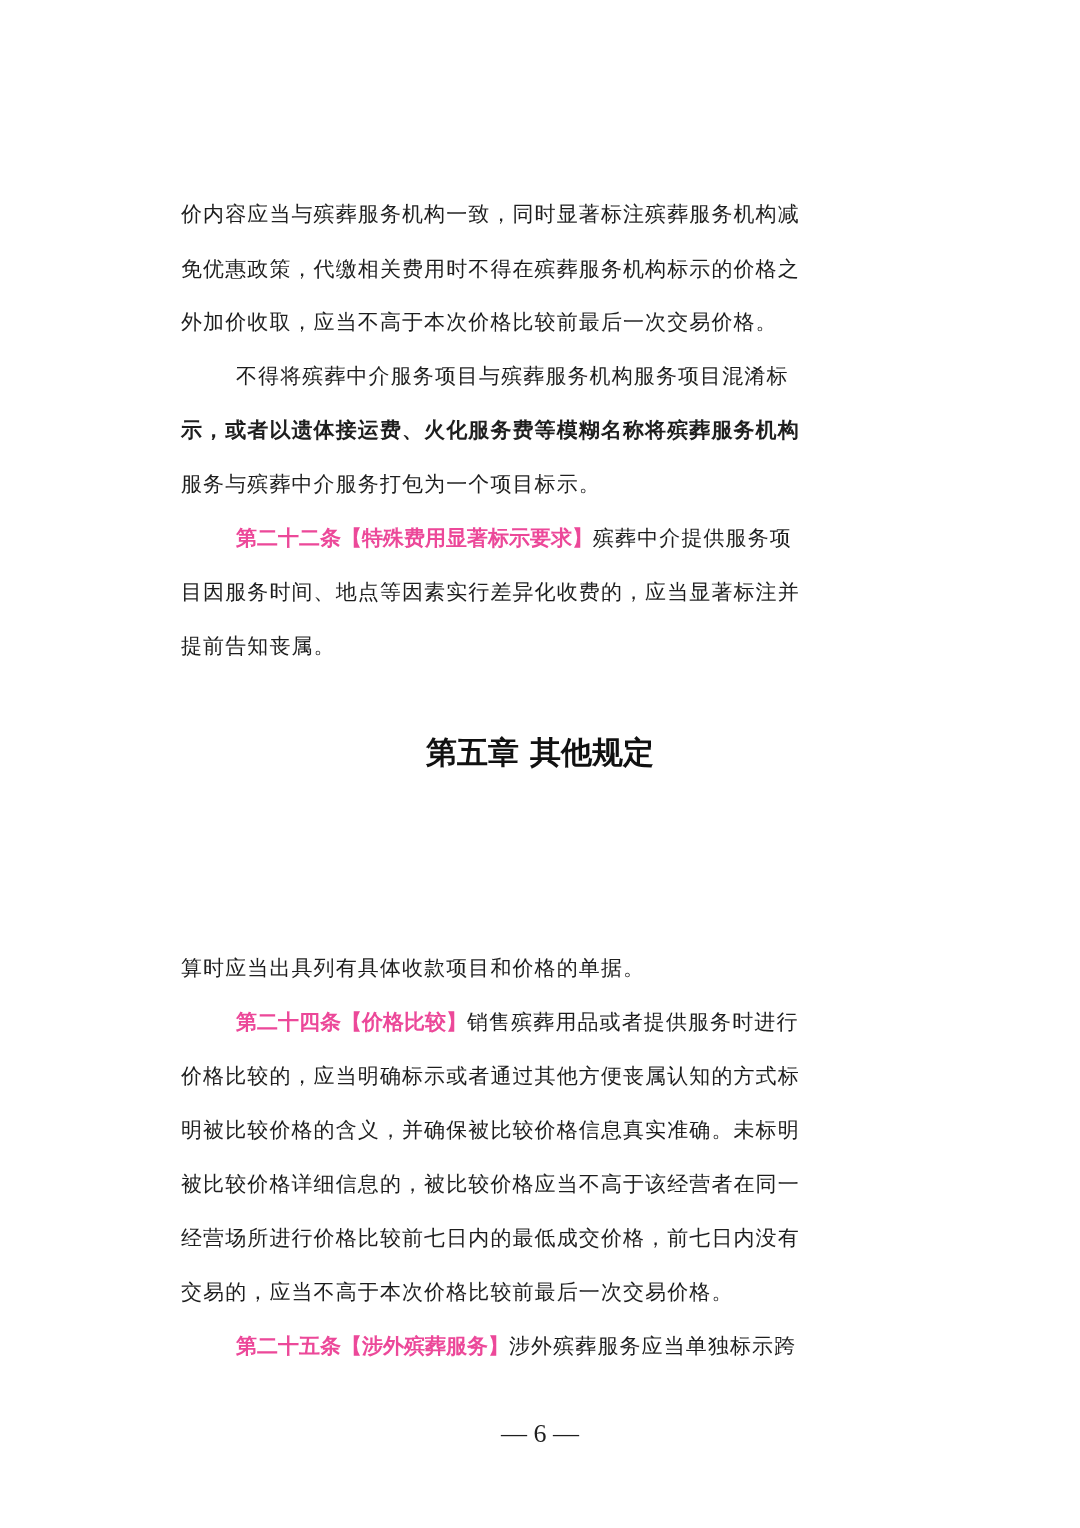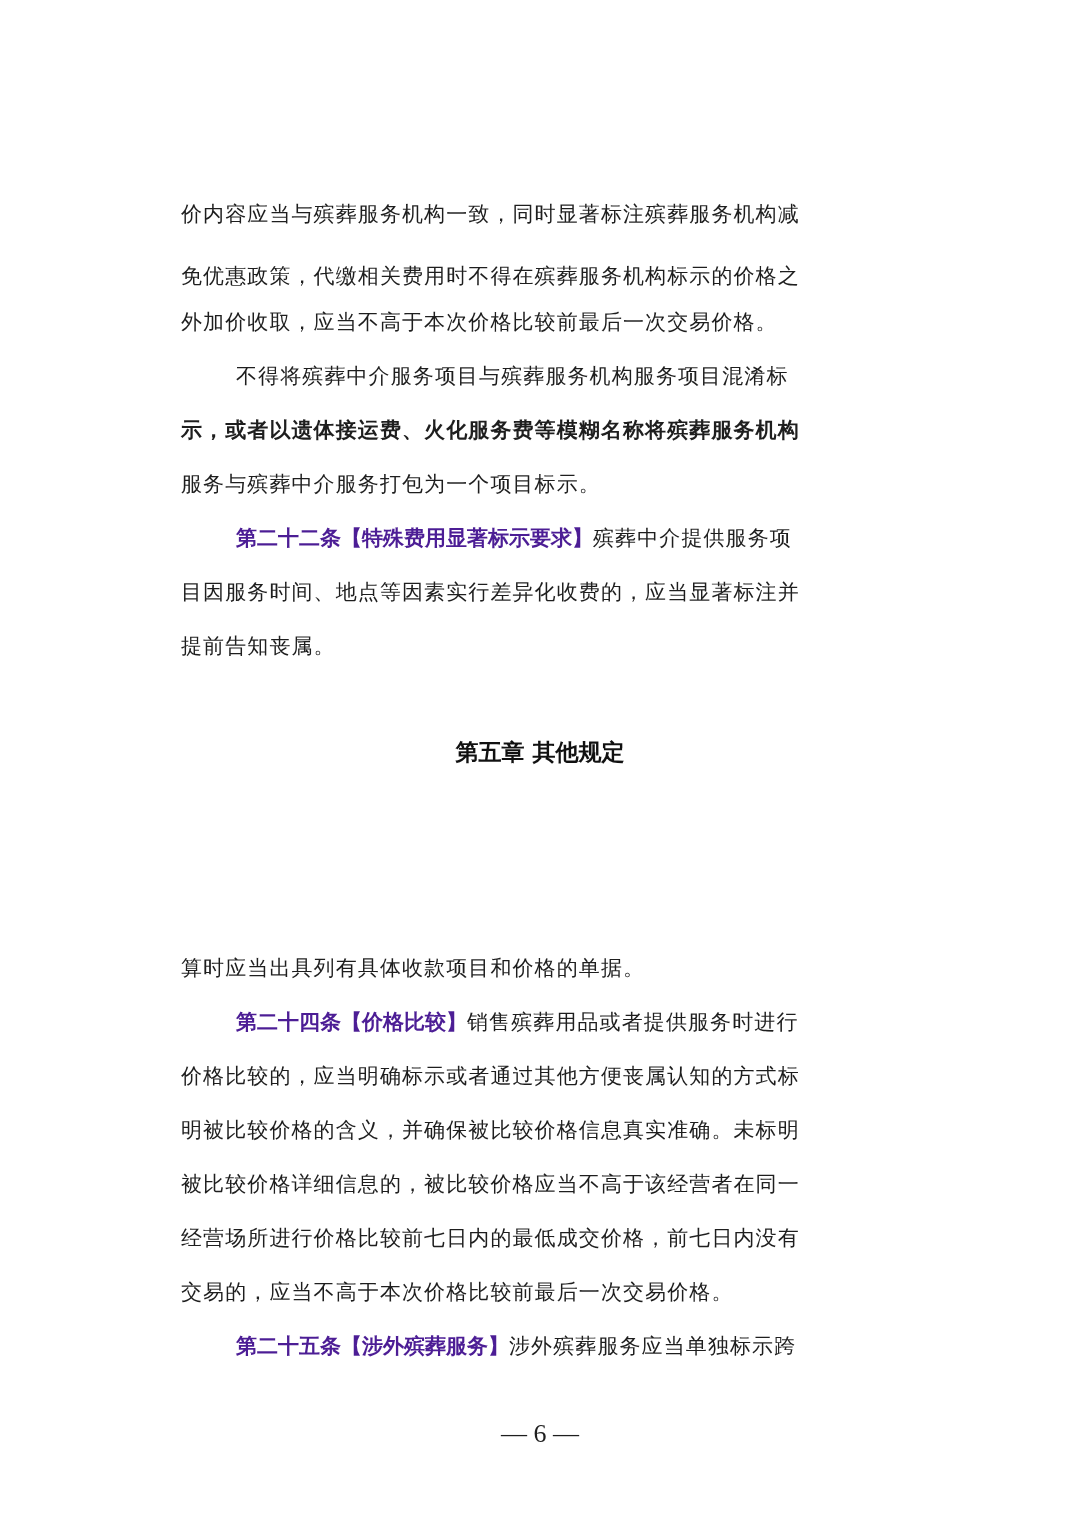--- a/index.html
+++ b/index.html
@@ -31,31 +31,31 @@
     line-height: 40px;
     white-space: nowrap;
     letter-spacing: 1.1px;
     color: #1e1e1e;
     margin-left: 44px;
   }
   .line.indent { left: 192px; width: 754px; }
   .bold {
     font-family: "DejaVu Sans", "Liberation Sans", sans-serif;
     font-weight: bold;
-    color: #4c1d95;
+    color: #ec4899;
     letter-spacing: 0px;
   }
   .chapter {
     position: absolute;
     left: 0;
     width: 1080px;
     text-align: center;
     font-family: "DejaVu Sans", "Liberation Sans", sans-serif;
     font-weight: bold;
-    font-size: 23px;
+    font-size: 31px;
     line-height: 40px;
     color: #111111;
   }
   .page-number {
     position: absolute;
     left: 0;
     width: 1080px;
     top: 1416px;
     text-align: center;
     font-family: "Liberation Serif", "DejaVu Serif", serif;
@@ -63,21 +63,21 @@
     line-height: 36px;
     color: #1e1e1e;
   }
 </style>
 </head>
 <body>
 
 <div class="page">
 
   <div class="line" style="top:194px;">价内容应当与殡葬服务机构一致，同时显著标注殡葬服务机构减</div>
-  <div class="line" style="top:256px;">免优惠政策，代缴相关费用时不得在殡葬服务机构标示的价格之</div>
+  <div class="line" style="top:249px;">免优惠政策，代缴相关费用时不得在殡葬服务机构标示的价格之</div>
   <div class="line" style="top:302px;">外加价收取，应当不高于本次价格比较前最后一次交易价格。</div>
 
   <div class="line indent" style="top:356px;">不得将殡葬中介服务项目与殡葬服务机构服务项目混淆标</div>
   <div class="line" style="top:410px;font-weight:bold;">示，或者以遗体接运费、火化服务费等模糊名称将殡葬服务机构</div>
   <div class="line" style="top:464px;">服务与殡葬中介服务打包为一个项目标示。</div>
 
   <div class="line indent" style="top:518px;">
     <span class="bold">第二十二条【特殊费用显著标示要求】</span><span>殡葬中介提供服务项</span>
   </div>
   <div class="line" style="top:572px;">目因服务时间、地点等因素实行差异化收费的，应当显著标注并</div>

